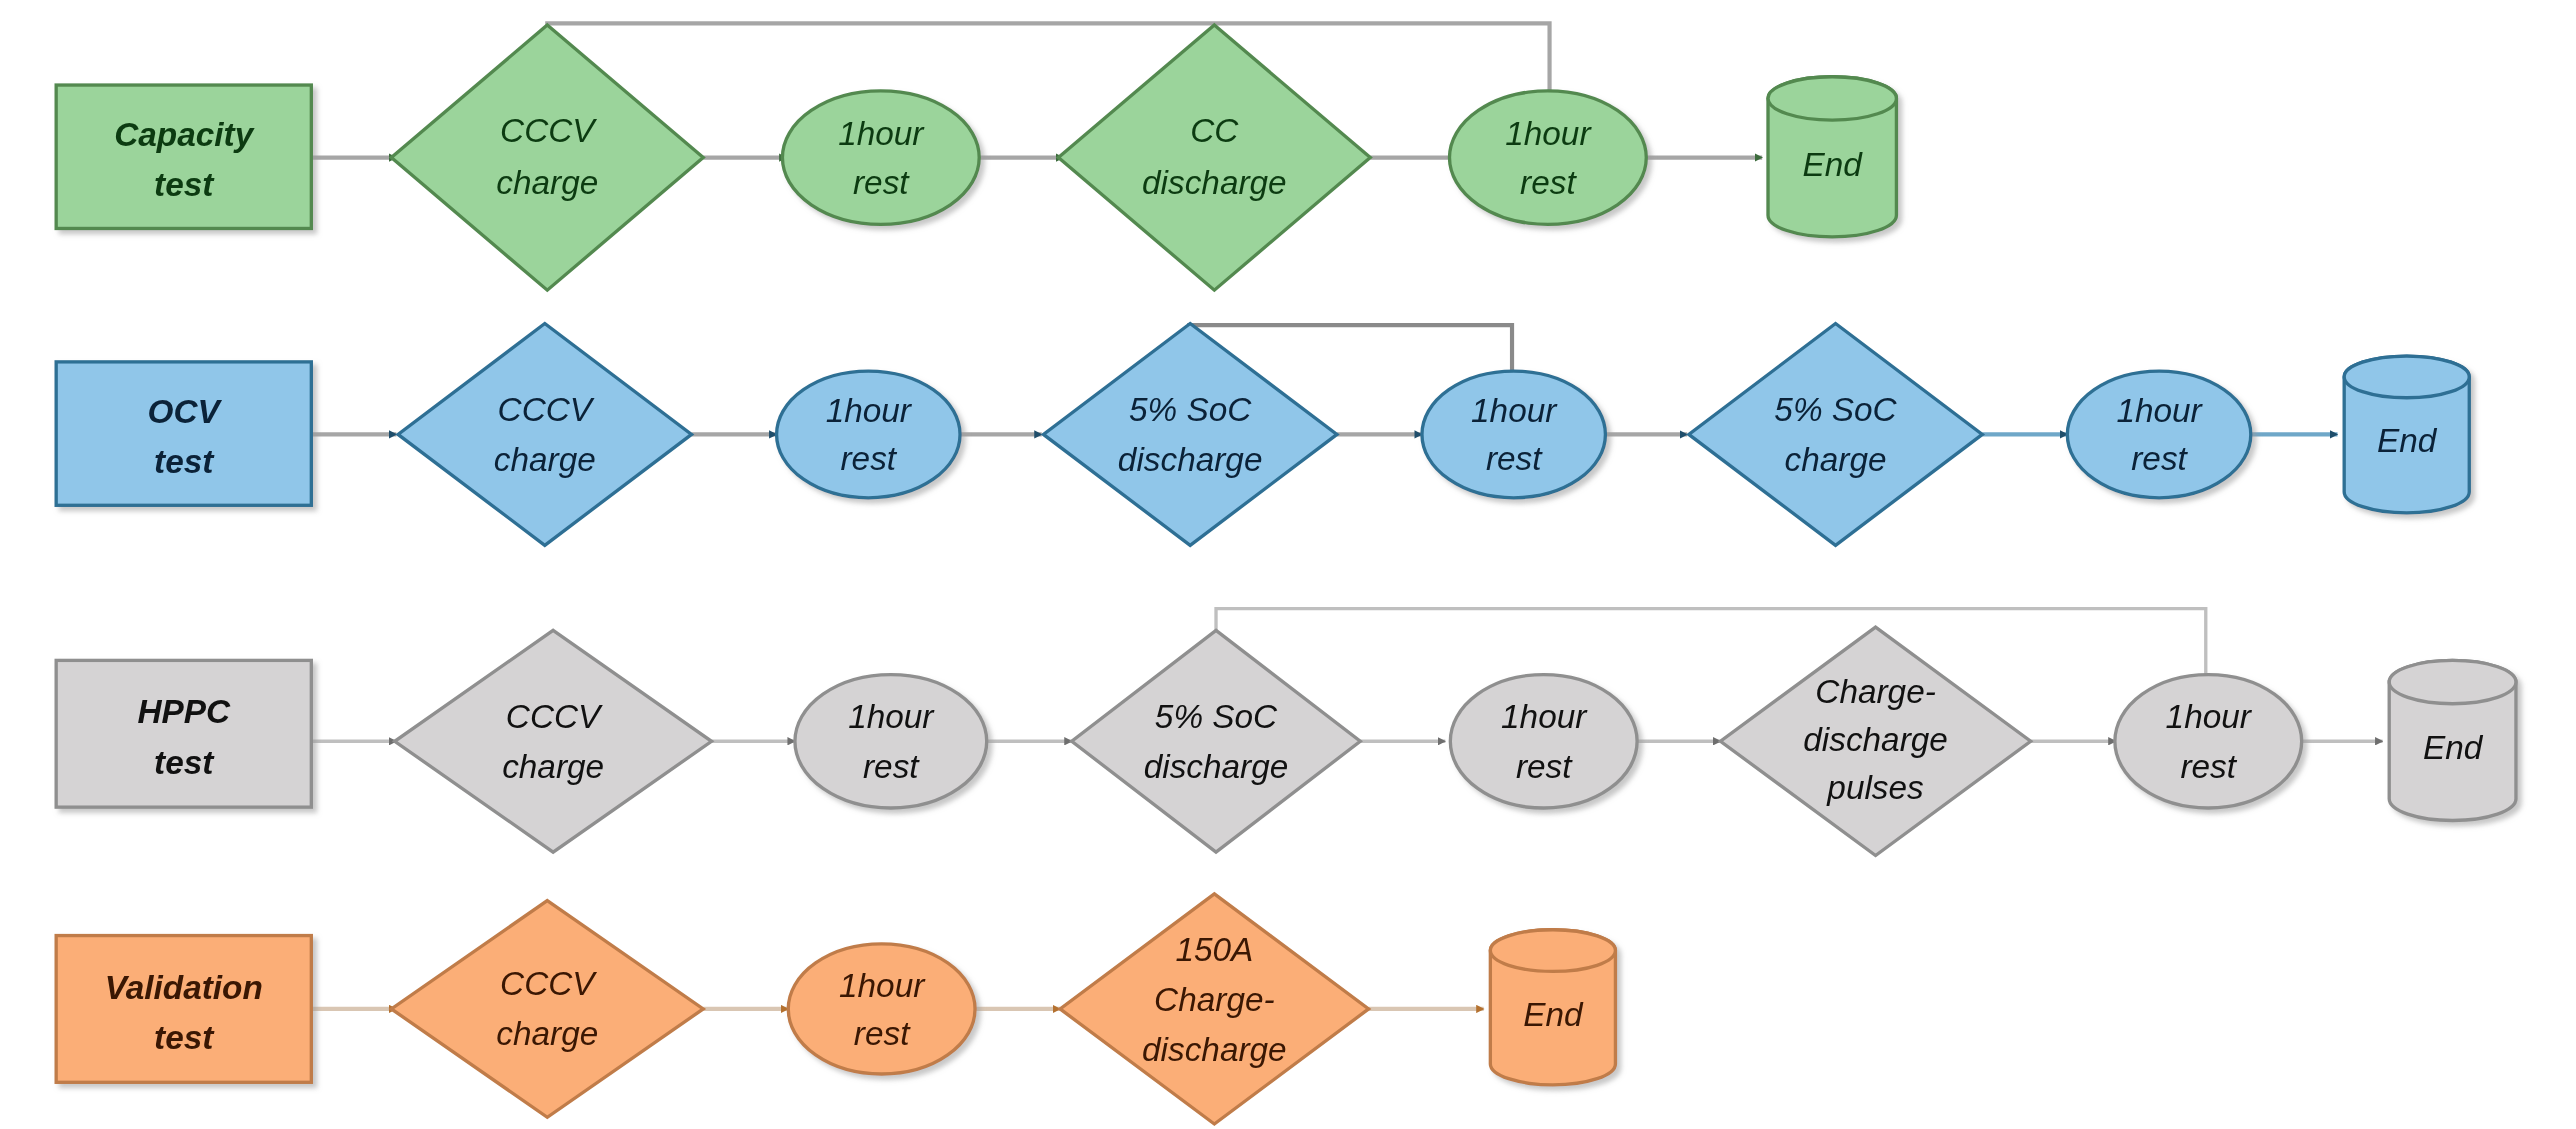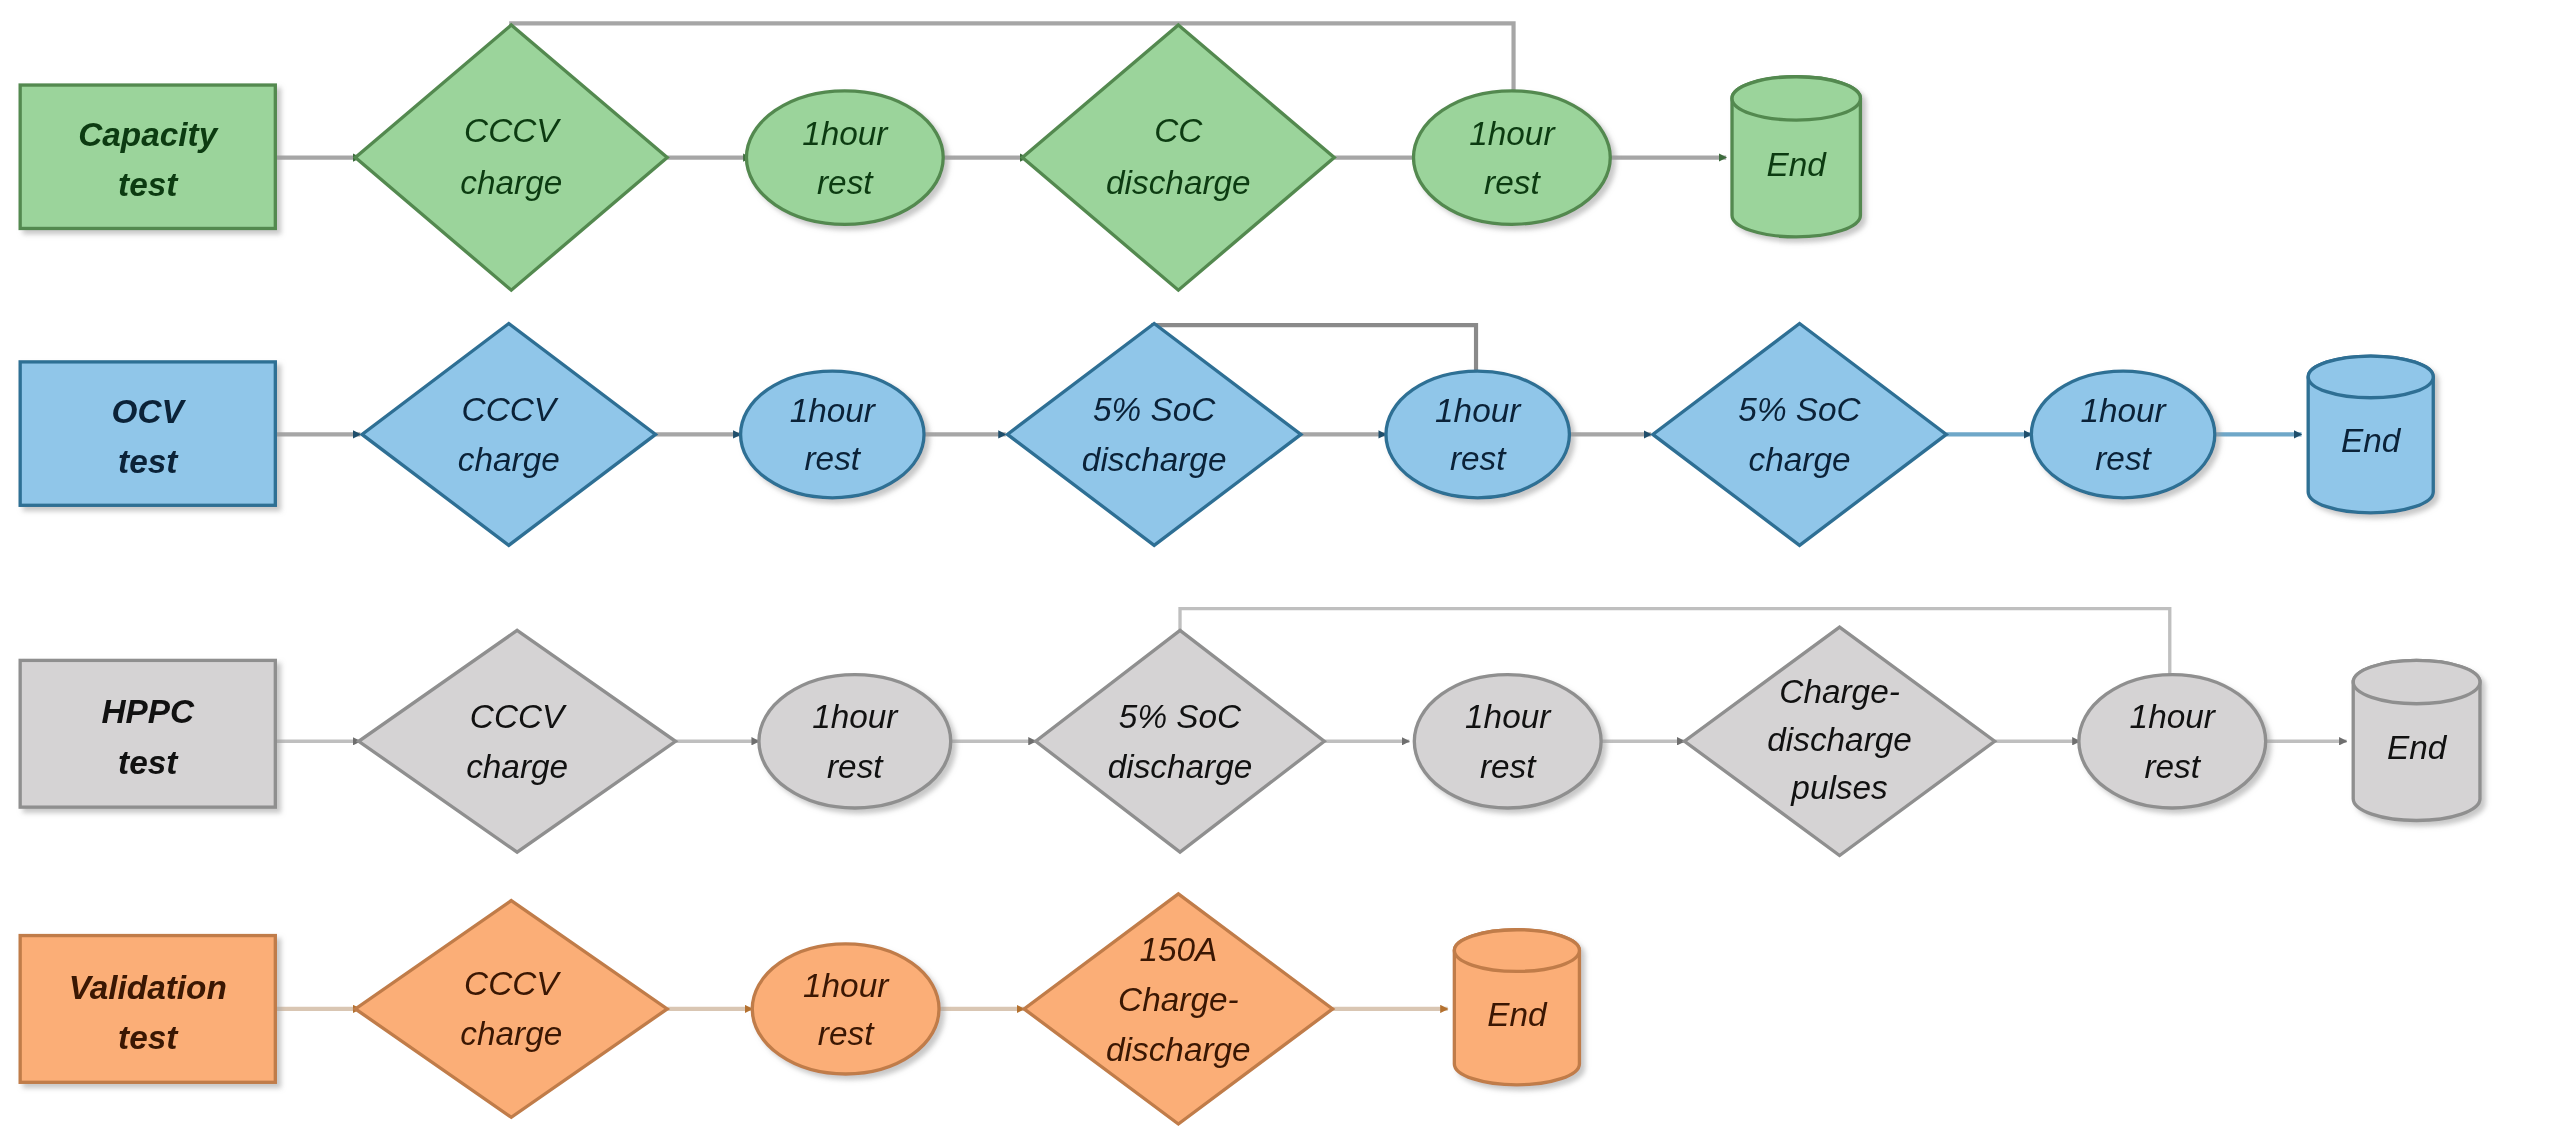--- a/index.html
+++ b/index.html
@@ -1,20 +1,20 @@
 <!DOCTYPE html>
 <html style="font-size:13.3px"><head>
 <meta charset="utf-8">
 <style>
   html,body{margin:0;padding:0;background:#ffffff;}
   body{
     width:2576px;height:1129px;position:relative;overflow:hidden;
     font-family:"Liberation Sans", sans-serif;
   }
-  #flow-root{position:absolute;inset:0;}
+  #flow-root{position:absolute;inset:0;margin-left:36px;}
   svg#flow-svg{position:absolute;left:0;top:0;width:2576px;height:1129px;}
   .shape-label{
     font-family:"Liberation Sans", sans-serif;
     font-style:italic;
     font-weight:bold;
     font-size:40px;
     text-anchor:middle;
     dominant-baseline:middle;
     pointer-events:none;
     white-space:pre;

